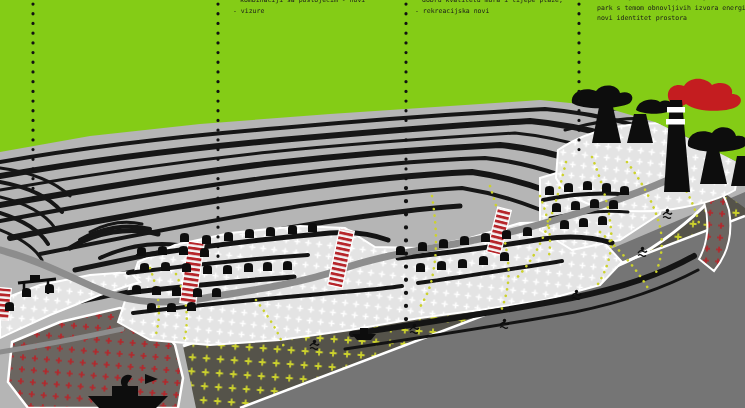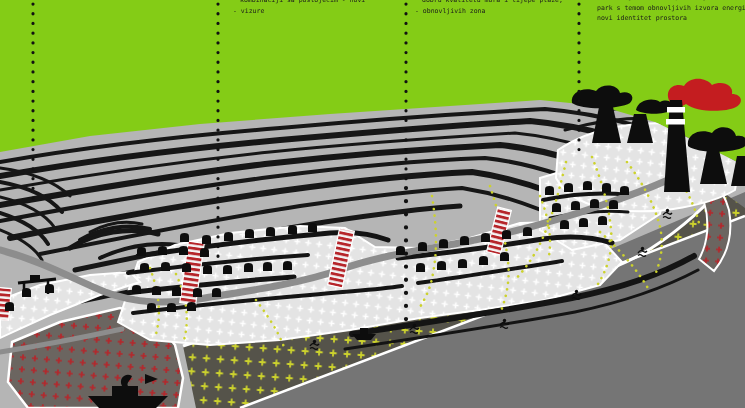--- a/index.html
+++ b/index.html
@@ -248,21 +248,21 @@
   </g>
 </svg>
 
 <div class="note" style="left:233px;top:-5px;">
   <div class="cont">kombinaciji sa postojećim - novi</div>
   <div>- vizure</div>
 </div>
 
 <div class="note" style="left:415px;top:-5px;">
   <div class="cont">dobru kvalitetu mora i lijepe plaže,</div>
-  <div>- obnovljivih zona</div>
+  <div>- rekreacijska novi</div>
 </div>
 
 <div class="note" style="left:597px;top:-8px;">
   <div>industrijske zone - potencijal za tematski</div>
   <div>park s temom obnovljivih izvora energije -</div>
   <div>novi identitet prostora</div>
 </div>
 
 </div>
 

